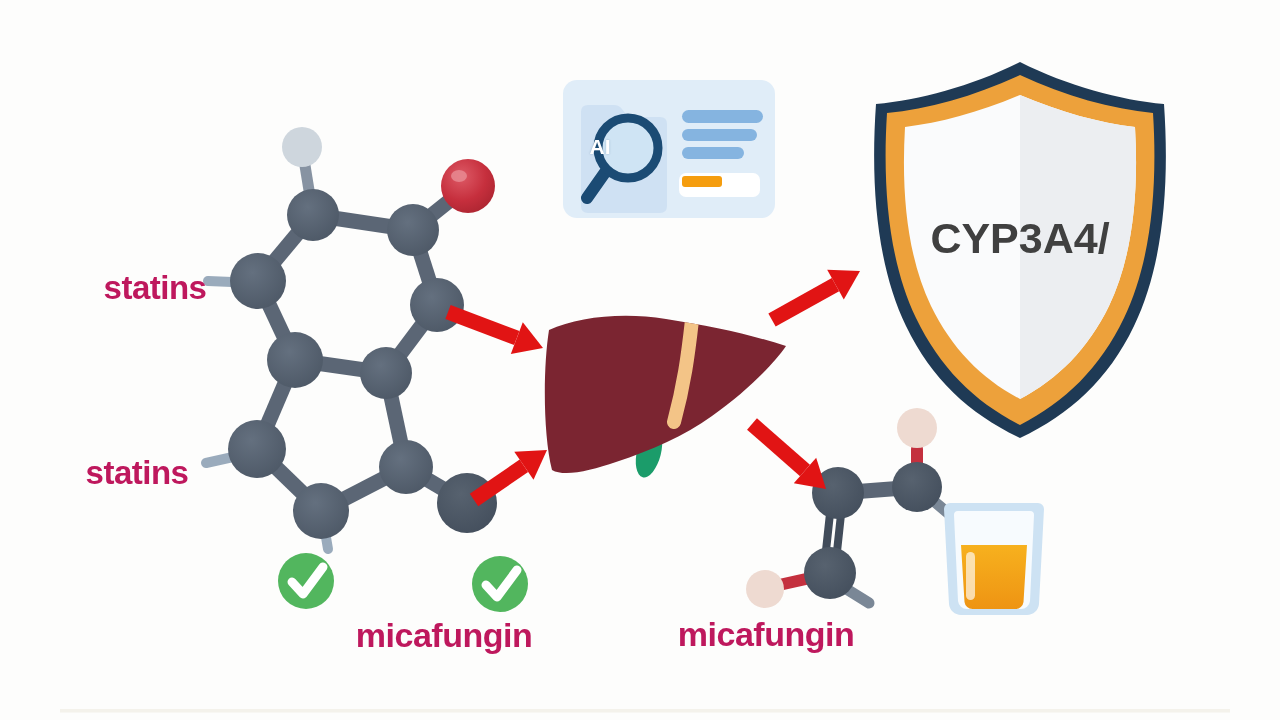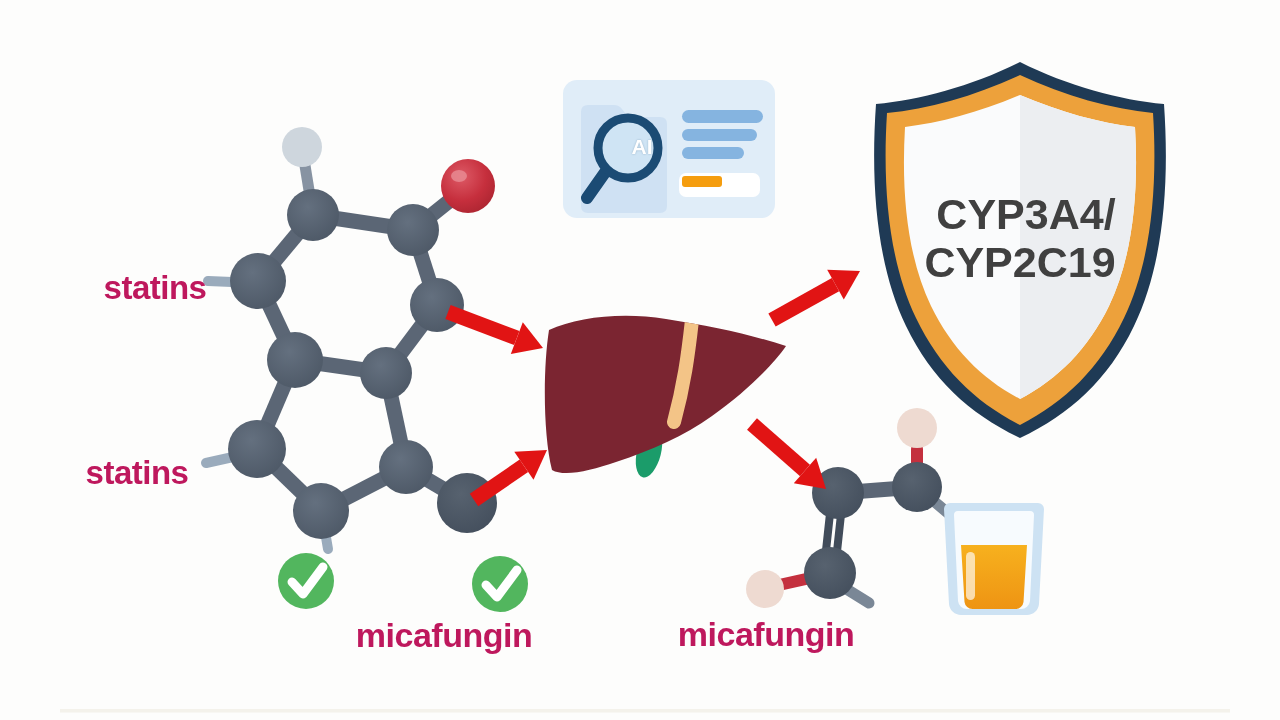--- a/index.html
+++ b/index.html
@@ -167,17 +167,16 @@
 
   <rect x="60" y="709" width="1170" height="3.5" fill="#efece4" opacity="0.7"></rect>
 </svg>
 
 <div class="lbl lbl-statins" style="left:155px; top:288px;">statins</div>
 <div class="lbl lbl-statins" style="left:137px; top:473px;">statins</div>
 <div class="lbl lbl-drug" style="left:444px; top:635px;">micafungin</div>
 <div class="lbl lbl-drug" style="left:766px; top:634px;">micafungin</div>
 <div class="lbl lbl-shield" style="left:1020px; top:238px;">
   <div>CYP3A4/</div>
-  <div>CYP2C19</div>
 </div>
-<div class="lbl lbl-ai" style="left:642px; top:147px;">AI</div>
+<div class="lbl lbl-ai" style="left:600px; top:147px;">AI</div>
 
 </div>
 
 </body></html>

